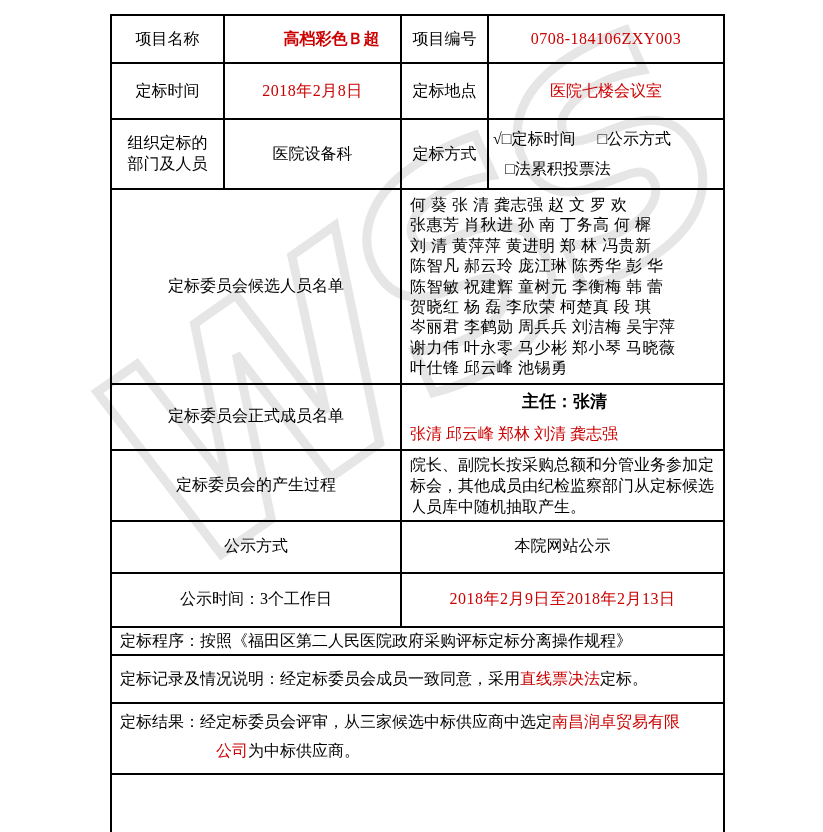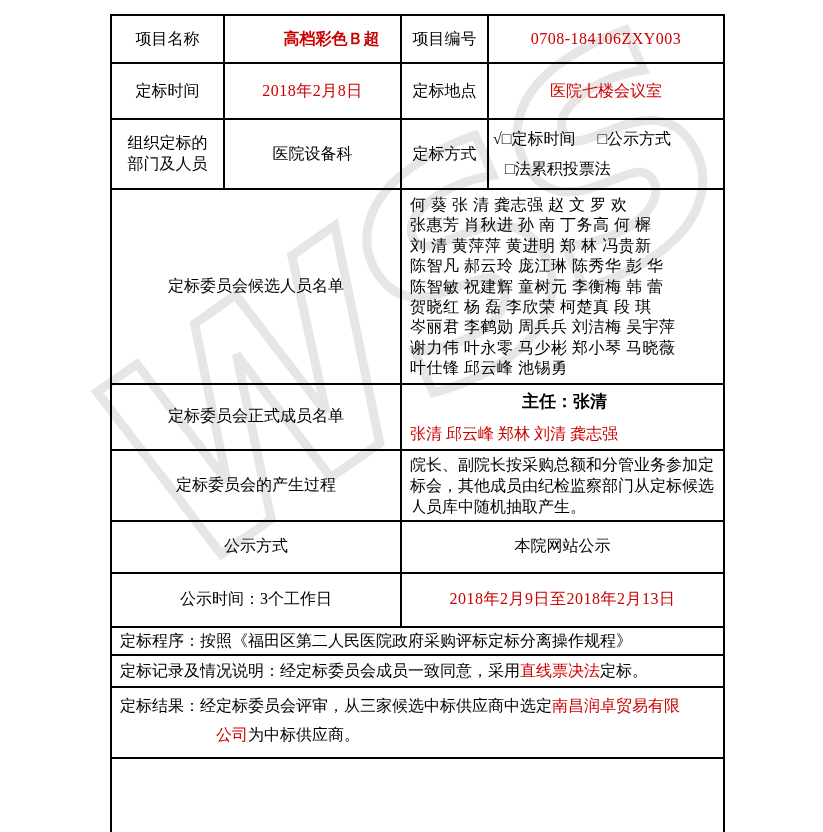--- a/index.html
+++ b/index.html
@@ -119,21 +119,21 @@
 
   <tr style="height:54px">
     <td colspan="2" class="c">公示时间：3个工作日</td>
     <td colspan="2" class="c red value-serif">2018年2月9日至2018年2月13日</td>
   </tr>
 
   <tr style="height:19px">
     <td colspan="4" class="wide-cell">定标程序：按照《福田区第二人民医院政府采购评标定标分离操作规程》</td>
   </tr>
 
-  <tr style="height:32px">
+  <tr style="height:48px">
     <td colspan="4" class="wide-cell">
       <span>定标记录及情况说明：经定标委员会成员一致同意，采用</span><span class="red">直线票决法</span><span>定标。</span>
     </td>
   </tr>
 
   <tr style="height:71px">
     <td colspan="4" class="wide-cell" style="vertical-align:top;padding-top:8px;">
       <div><span>定标结果：经定标委员会评审，从三家候选中标供应商中选定</span><span class="red">南昌润卓贸易有限</span></div>
       <div class="result-line2"><span class="red">公司</span><span>为中标供应商。</span></div>
     </td>

